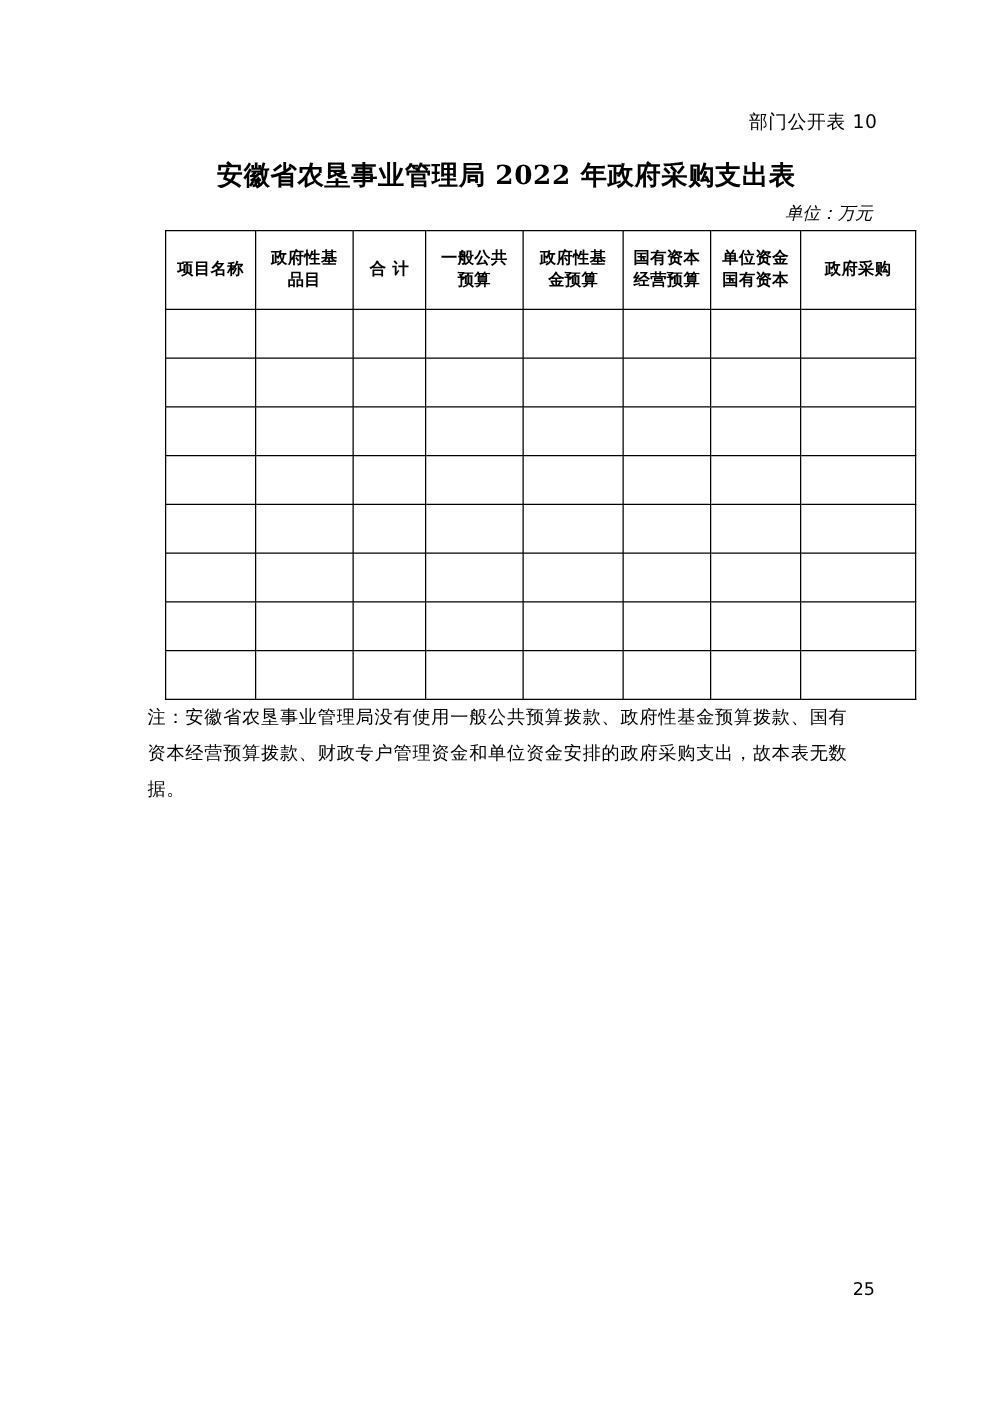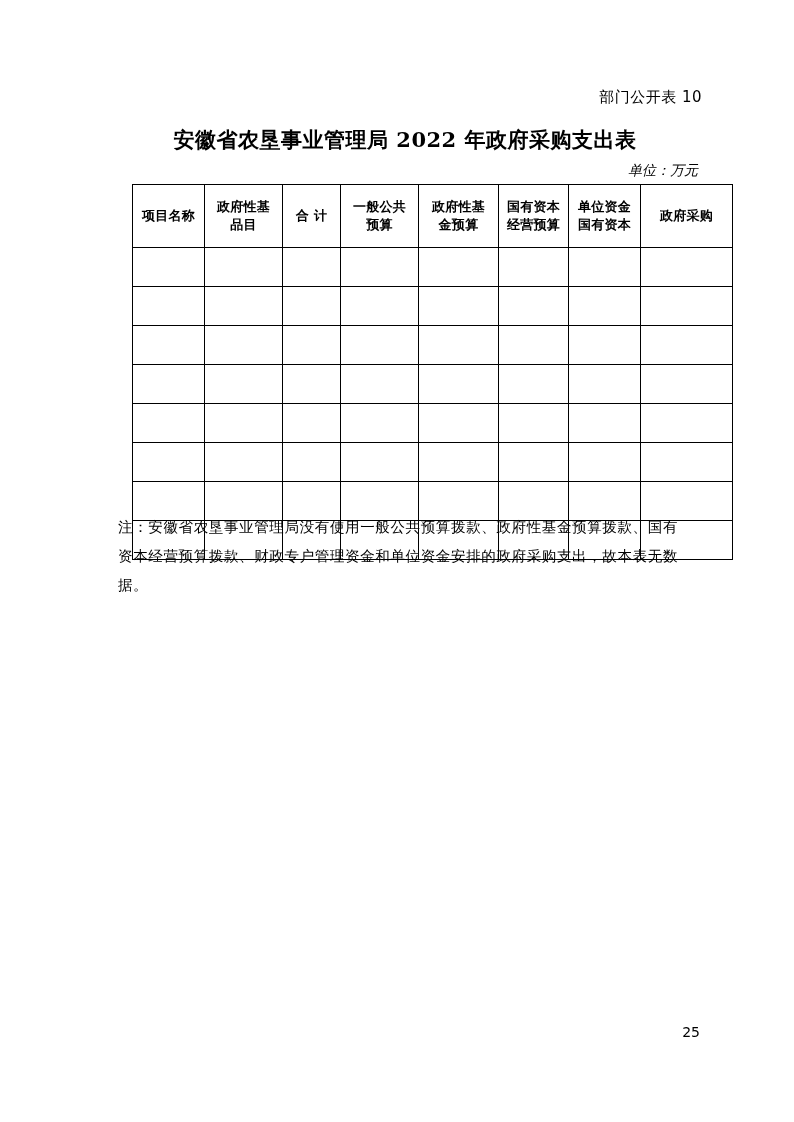--- a/index.html
+++ b/index.html
@@ -83,21 +83,21 @@
   .col-2 { width: 58px; }
   .col-3 { width: 78px; }
   .col-4 { width: 80px; }
   .col-5 { width: 70px; }
   .col-6 { width: 72px; }
   .col-7 { width: 92px; }
 
   .footnote {
     position: absolute;
     left: 118px;
-    top: 513px;
+    top: 560px;
     width: 560px;
     font-family: "DejaVu Sans", "Liberation Sans", sans-serif;
     font-size: 14.5px;
     line-height: 2.0;
     letter-spacing: 0.6px;
     text-align: justify;
   }
   .page-number {
     position: absolute;
     right: 94px;

